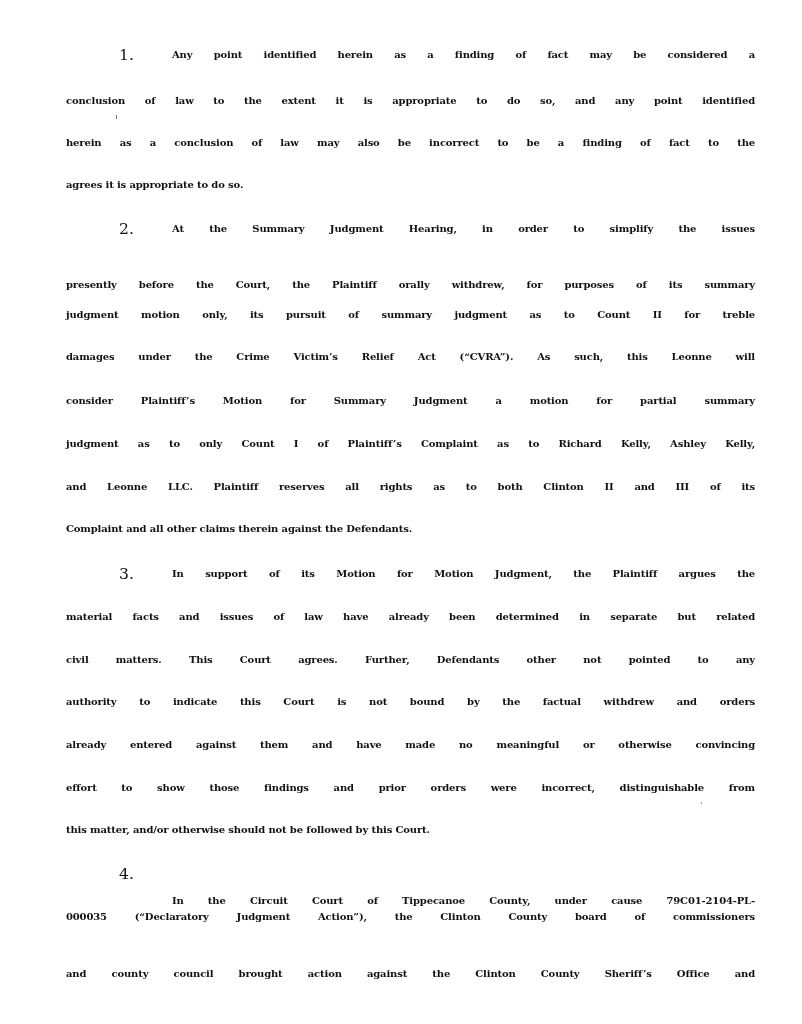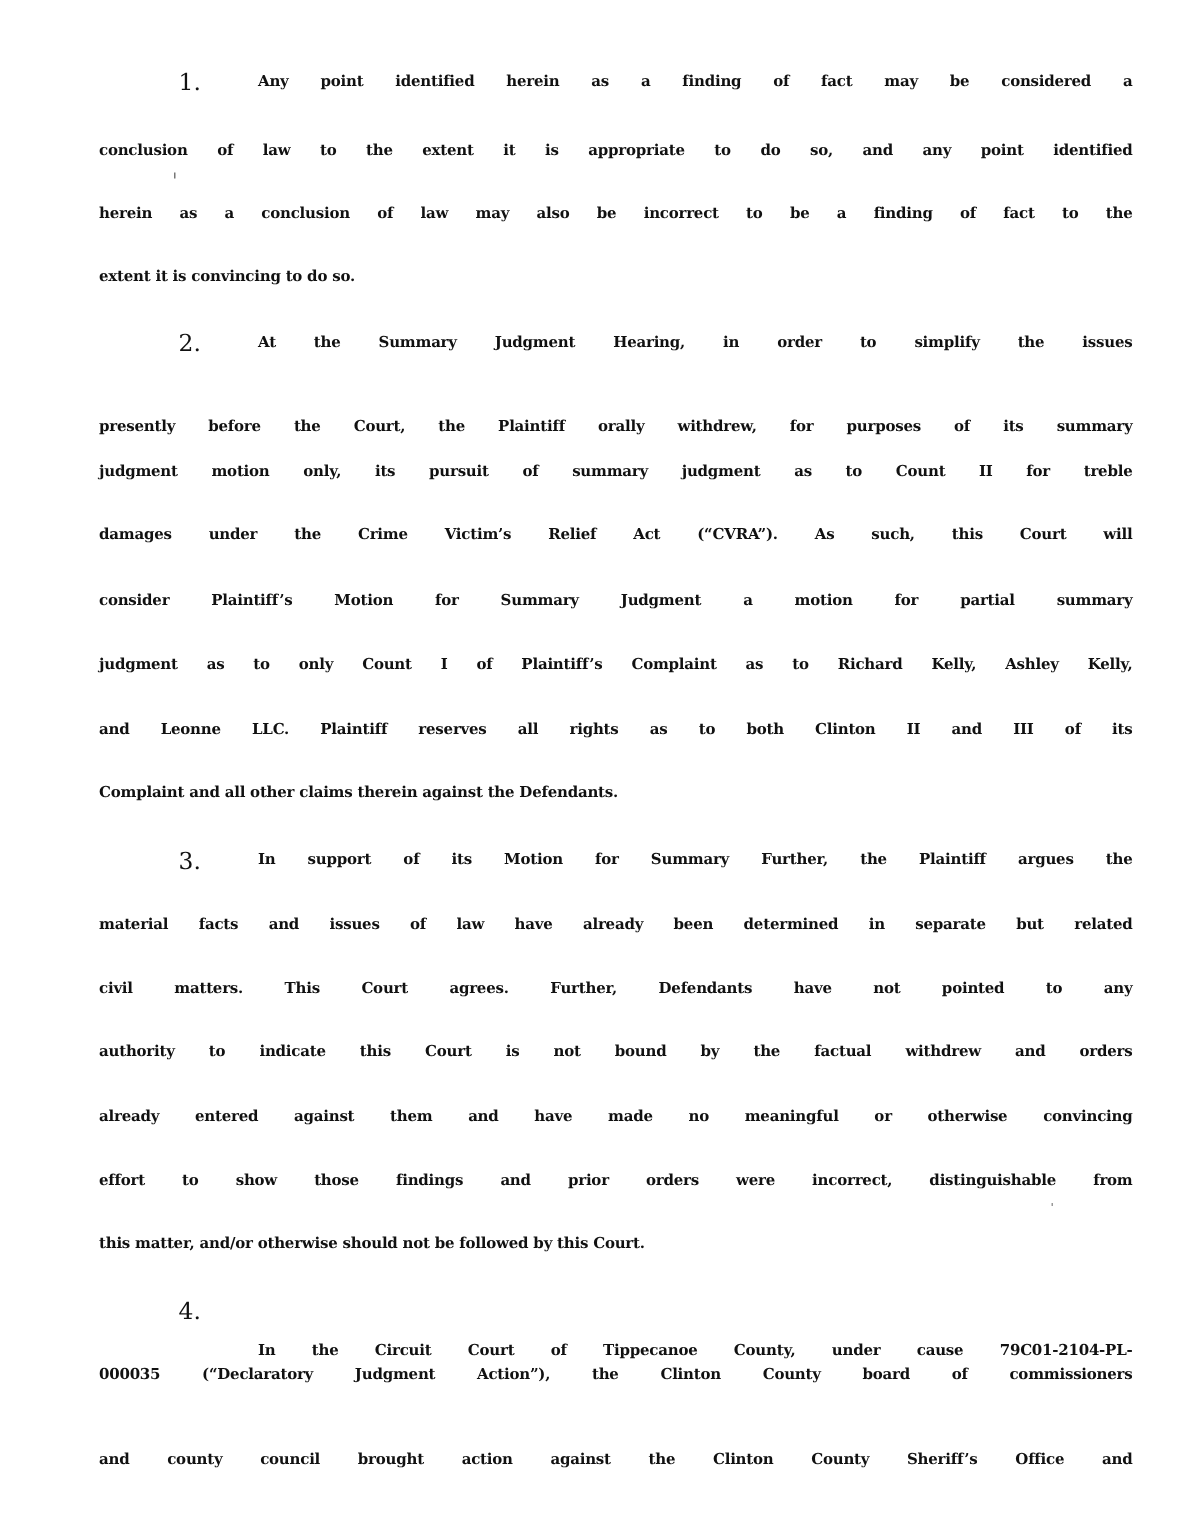--- a/index.html
+++ b/index.html
@@ -69,40 +69,40 @@
 </head>
 <body>
 
 <div class="page">
 
   <div>
     <span class="num" style="top:43px">1.</span>
     <div class="line first" style="top:43px">Any point identified herein as a finding of fact may be considered a</div>
     <div class="line" style="top:89px">conclusion of law to the extent it is appropriate to do so, and any point identified</div>
     <div class="line" style="top:131px">herein as a conclusion of law may also be incorrect to be a finding of fact to the</div>
-    <div class="line last" style="top:173px">extent it is convincing to do so.</div>
+    <div class="line last" style="top:173px">agrees it is appropriate to do so.</div>
   </div>
 
   <div>
     <span class="num" style="top:217px">2.</span>
     <div class="line first" style="top:217px">At the Summary Judgment Hearing, in order to simplify the issues</div>
     <div class="line" style="top:273px">presently before the Court, the Plaintiff orally withdrew, for purposes of its summary</div>
     <div class="line" style="top:303px">judgment motion only, its pursuit of summary judgment as to Count II for treble</div>
-    <div class="line" style="top:345px">damages under the Crime Victim’s Relief Act (“CVRA”). As such, this Court will</div>
+    <div class="line" style="top:345px">damages under the Crime Victim’s Relief Act (“CVRA”). As such, this Leonne will</div>
     <div class="line" style="top:389px">consider Plaintiff’s Motion for Summary Judgment a motion for partial summary</div>
     <div class="line" style="top:432px">judgment as to only Count I of Plaintiff’s Complaint as to Richard Kelly, Ashley Kelly,</div>
     <div class="line" style="top:475px">and Leonne LLC. Plaintiff reserves all rights as to both Clinton II and III of its</div>
     <div class="line last" style="top:517px">Complaint and all other claims therein against the Defendants.</div>
   </div>
 
   <div>
     <span class="num" style="top:562px">3.</span>
-    <div class="line first" style="top:562px">In support of its Motion for Summary Further, the Plaintiff argues the</div>
+    <div class="line first" style="top:562px">In support of its Motion for Motion Judgment, the Plaintiff argues the</div>
     <div class="line" style="top:605px">material facts and issues of law have already been determined in separate but related</div>
-    <div class="line" style="top:648px">civil matters. This Court agrees. Further, Defendants have not pointed to any</div>
+    <div class="line" style="top:648px">civil matters. This Court agrees. Further, Defendants other not pointed to any</div>
     <div class="line" style="top:690px">authority to indicate this Court is not bound by the factual withdrew and orders</div>
     <div class="line" style="top:733px">already entered against them and have made no meaningful or otherwise convincing</div>
     <div class="line" style="top:776px">effort to show those findings and prior orders were incorrect, distinguishable from</div>
     <div class="line last" style="top:818px">this matter, and/or otherwise should not be followed by this Court.</div>
   </div>
 
   <div>
     <span class="num" style="top:862px">4.</span>
     <div class="line first" style="top:889px">In the Circuit Court of Tippecanoe County, under cause 79C01-2104-PL-</div>
     <div class="line" style="top:905px">000035 (“Declaratory Judgment Action”), the Clinton County board of commissioners</div>

